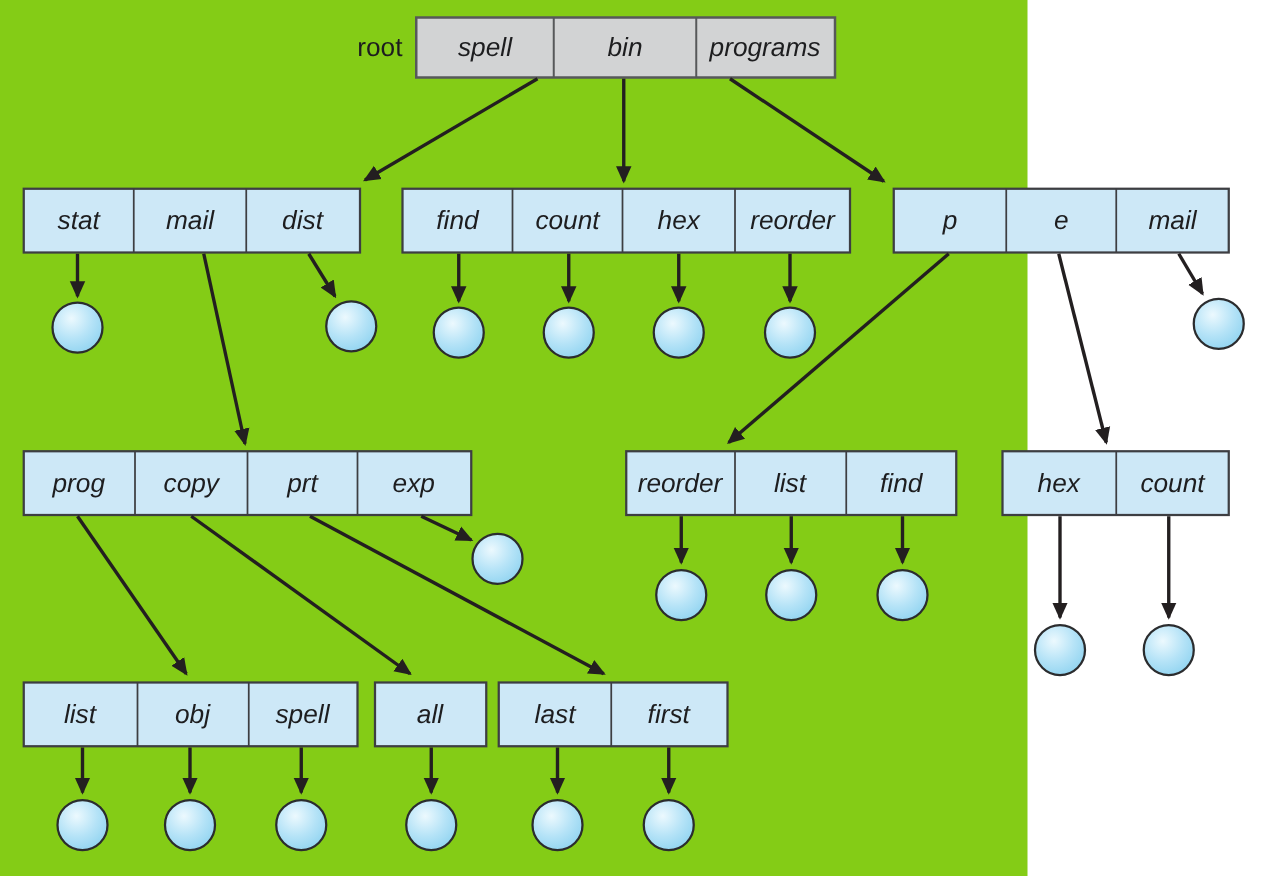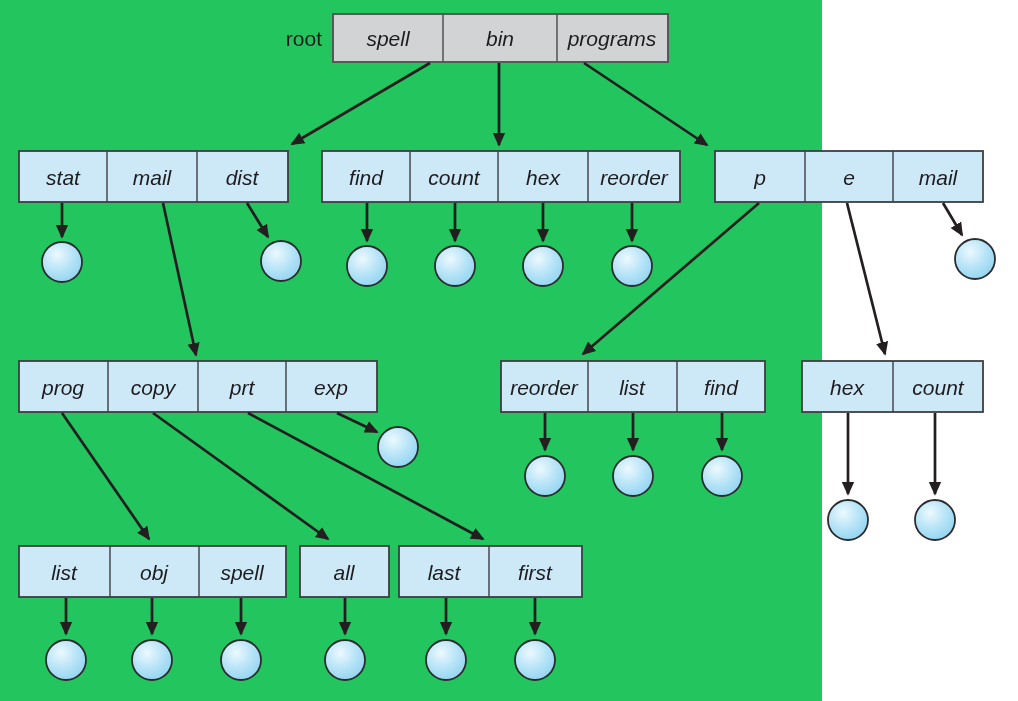--- a/index.html
+++ b/index.html
@@ -1,16 +1,16 @@
 <!DOCTYPE html>
 <html style="--root-box-fill: #d2d3d4; --root-box-border: #57585a; --dir-box-fill: #cde8f7; --box-border: #3d3e42; --arrow: #231f20; --text: #1d1d1f; --circle-border: #2b2c2e; --file-hi: #ecf9fe; --file-mid: #b5e3f7; --file-edge: #8fd3f0;"><head>
 <meta charset="utf-8">
 <style>
   html,body{margin:0;padding:0;background:#ffffff;}
-  .stage{width:822px;height:701px;position:relative;background:#22c55e;
+  .stage{width:822px;height:701px;position:relative;background:#84cc16;
          font-family:"Liberation Sans", sans-serif;}
   svg{display:block;}
   .box-root{fill:var(--root-box-fill);stroke:var(--root-box-border);stroke-width:2;}
   .box-dir{fill:var(--dir-box-fill);stroke:var(--box-border);stroke-width:1.8;}
   .div-root{stroke:var(--root-box-border);stroke-width:1.6;}
   .div-dir{stroke:var(--box-border);stroke-width:1.4;}
   .lbl{font-family:"Liberation Sans", sans-serif;font-style:italic;font-size:21px;
        fill:var(--text);text-anchor:middle;}
   .rootlbl{font-family:"Liberation Sans", sans-serif;font-size:21px;
        fill:var(--text);text-anchor:end;}

